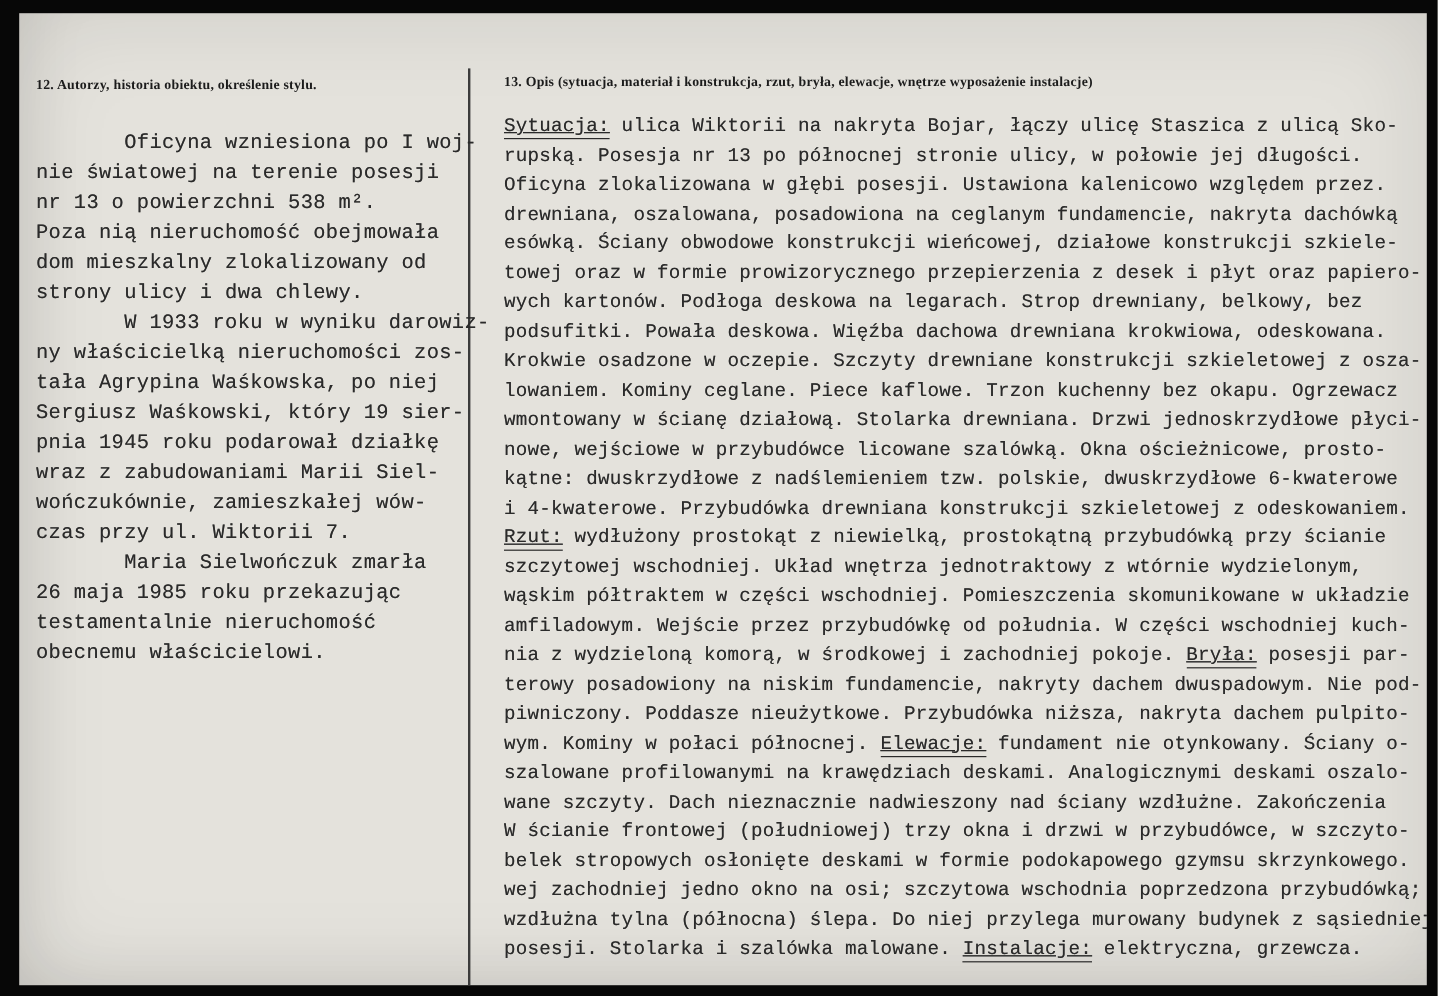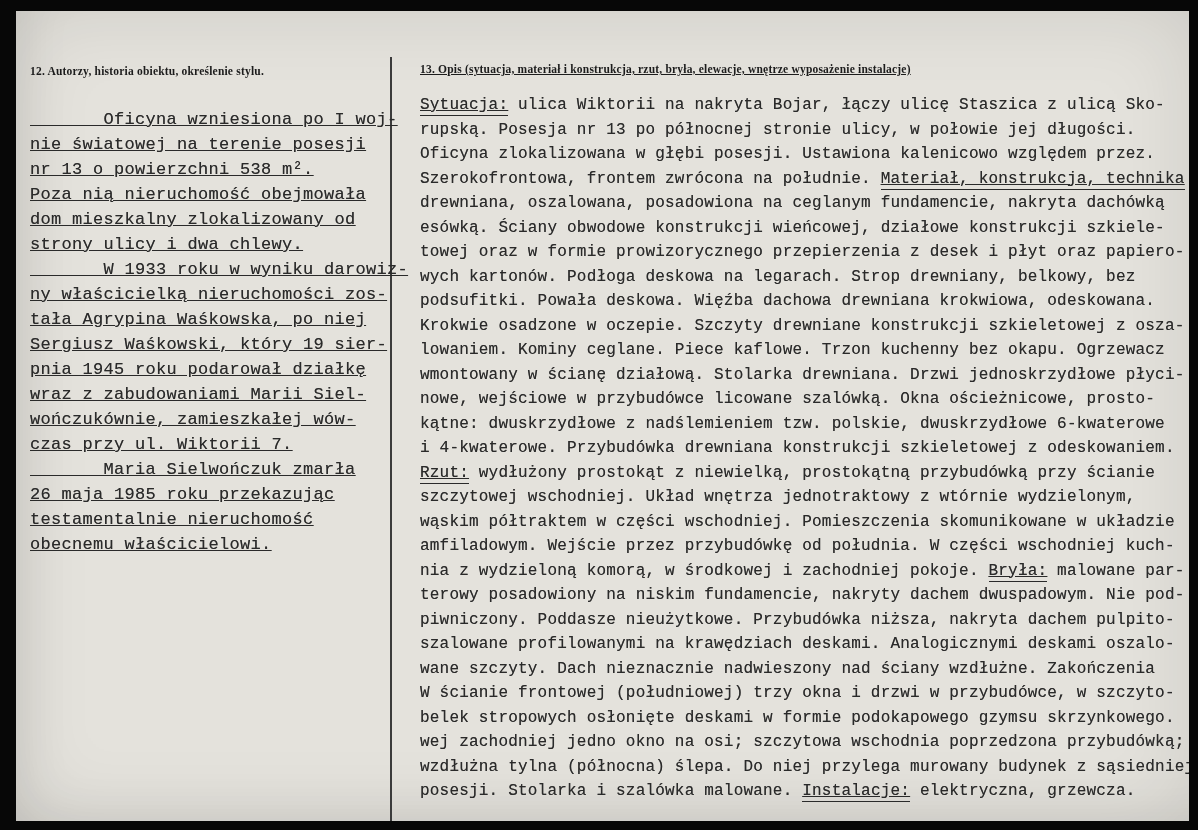--- a/index.html
+++ b/index.html
@@ -19,35 +19,34 @@
   }
   .hdr {
     position: absolute;
     font-family: "Liberation Serif", serif;
     font-size: 11.5px; font-weight: 600;
     letter-spacing: 0.2px;
     color: var(--ink-dark, #1c1c1c);
     white-space: pre;
   }
   .hdr-left  { left: 14px;  top: 54px; }
-  .hdr-right { left: 404px; top: 52px; text-decoration: underline; }
+  .hdr-right { left: 404px; top: 52px; }
   .divider {
     position: absolute; left: 374px; top: 46px; bottom: 0;
     width: 2px; background: #3b3b3b;
   }
   .col {
     position: absolute;
     color: var(--ink, #2a2a2a);
     text-shadow: 0 0 0.5px rgba(30,30,30,0.55);
   }
   .col-left {
     left: 14px; top: 96px; width: 356px;
     font: 17px/25px "Liberation Mono", monospace;
     letter-spacing: 0.3px;
-    text-decoration: underline;
   }
   .col-right {
     left: 404px; top: 82px; width: 769px;
     font: 16px/24.5px "Liberation Mono", monospace;
     letter-spacing: 0.2px;
   }
   .tline { white-space: pre; }
   .u { border-bottom: 1.5px solid currentColor; padding-bottom: 1px; text-decoration: underline; }
 </style>
 </head>
@@ -75,39 +74,39 @@
         <div class="tline"><span>czas przy ul. Wiktorii 7.</span></div>
         <div class="tline"><span>       Maria Sielwończuk zmarła</span></div>
         <div class="tline"><span>26 maja 1985 roku przekazując</span></div>
         <div class="tline"><span>testamentalnie nieruchomość</span></div>
         <div class="tline"><span>obecnemu właścicielowi.</span></div>
       </div>
     <div class="col col-right">
         <div class="tline"><span class="u">Sytuacja:</span><span> ulica Wiktorii na nakryta Bojar, łączy ulicę Staszica z ulicą Sko-</span></div>
         <div class="tline"><span>rupską. Posesja nr 13 po północnej stronie ulicy, w połowie jej długości.</span></div>
         <div class="tline"><span>Oficyna zlokalizowana w głębi posesji. Ustawiona kalenicowo względem przez.</span></div>
-        <div class="tline"><span>Szerokofrontowa, frontem zwrócona na południe. </span><span class="u">Materiał, konstrukcja, technika</span></div>
         <div class="tline"><span>drewniana, oszalowana, posadowiona na ceglanym fundamencie, nakryta dachówką</span></div>
         <div class="tline"><span>esówką. Ściany obwodowe konstrukcji wieńcowej, działowe konstrukcji szkiele-</span></div>
         <div class="tline"><span>towej oraz w formie prowizorycznego przepierzenia z desek i płyt oraz papiero-</span></div>
         <div class="tline"><span>wych kartonów. Podłoga deskowa na legarach. Strop drewniany, belkowy, bez</span></div>
         <div class="tline"><span>podsufitki. Powała deskowa. Więźba dachowa drewniana krokwiowa, odeskowana.</span></div>
         <div class="tline"><span>Krokwie osadzone w oczepie. Szczyty drewniane konstrukcji szkieletowej z osza-</span></div>
         <div class="tline"><span>lowaniem. Kominy ceglane. Piece kaflowe. Trzon kuchenny bez okapu. Ogrzewacz</span></div>
         <div class="tline"><span>wmontowany w ścianę działową. Stolarka drewniana. Drzwi jednoskrzydłowe płyci-</span></div>
         <div class="tline"><span>nowe, wejściowe w przybudówce licowane szalówką. Okna ościeżnicowe, prosto-</span></div>
         <div class="tline"><span>kątne: dwuskrzydłowe z nadślemieniem tzw. polskie, dwuskrzydłowe 6-kwaterowe</span></div>
         <div class="tline"><span>i 4-kwaterowe. Przybudówka drewniana konstrukcji szkieletowej z odeskowaniem.</span></div>
         <div class="tline"><span class="u">Rzut:</span><span> wydłużony prostokąt z niewielką, prostokątną przybudówką przy ścianie</span></div>
         <div class="tline"><span>szczytowej wschodniej. Układ wnętrza jednotraktowy z wtórnie wydzielonym,</span></div>
         <div class="tline"><span>wąskim półtraktem w części wschodniej. Pomieszczenia skomunikowane w układzie</span></div>
         <div class="tline"><span>amfiladowym. Wejście przez przybudówkę od południa. W części wschodniej kuch-</span></div>
-        <div class="tline"><span>nia z wydzieloną komorą, w środkowej i zachodniej pokoje. </span><span class="u">Bryła:</span><span> malowane par-</span></div>
+        <div class="tline"><span>nia z wydzieloną komorą, w środkowej i zachodniej pokoje. </span><span class="u">Bryła:</span><span> posesji par-</span></div>
         <div class="tline"><span>terowy posadowiony na niskim fundamencie, nakryty dachem dwuspadowym. Nie pod-</span></div>
         <div class="tline"><span>piwniczony. Poddasze nieużytkowe. Przybudówka niższa, nakryta dachem pulpito-</span></div>
+        <div class="tline"><span>wym. Kominy w połaci północnej. </span><span class="u">Elewacje:</span><span> fundament nie otynkowany. Ściany o-</span></div>
         <div class="tline"><span>szalowane profilowanymi na krawędziach deskami. Analogicznymi deskami oszalo-</span></div>
         <div class="tline"><span>wane szczyty. Dach nieznacznie nadwieszony nad ściany wzdłużne. Zakończenia</span></div>
         <div class="tline"><span>W ścianie frontowej (południowej) trzy okna i drzwi w przybudówce, w szczyto-</span></div>
         <div class="tline"><span>belek stropowych osłonięte deskami w formie podokapowego gzymsu skrzynkowego.</span></div>
         <div class="tline"><span>wej zachodniej jedno okno na osi; szczytowa wschodnia poprzedzona przybudówką;</span></div>
         <div class="tline"><span>wzdłużna tylna (północna) ślepa. Do niej przylega murowany budynek z sąsiedniej</span></div>
         <div class="tline"><span>posesji. Stolarka i szalówka malowane. </span><span class="u">Instalacje:</span><span> elektryczna, grzewcza.</span></div>
       </div>
   </div>
 </div>

